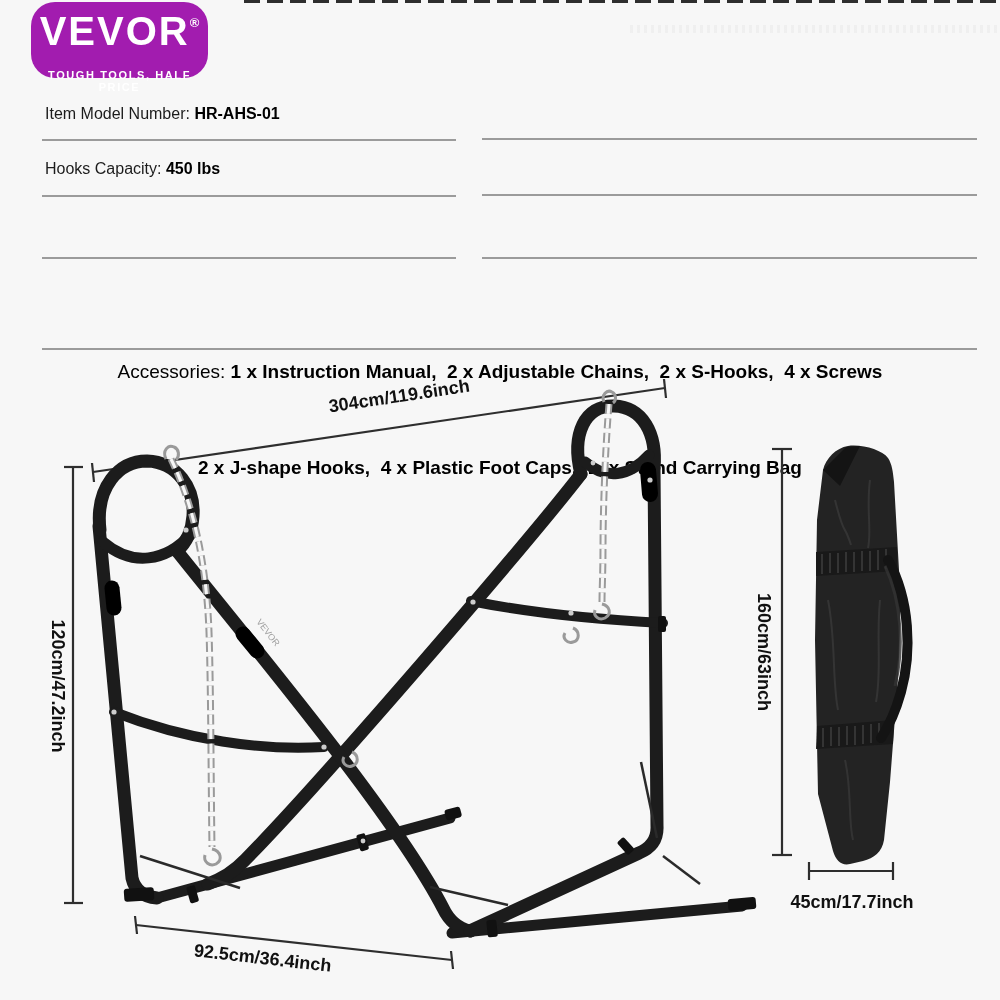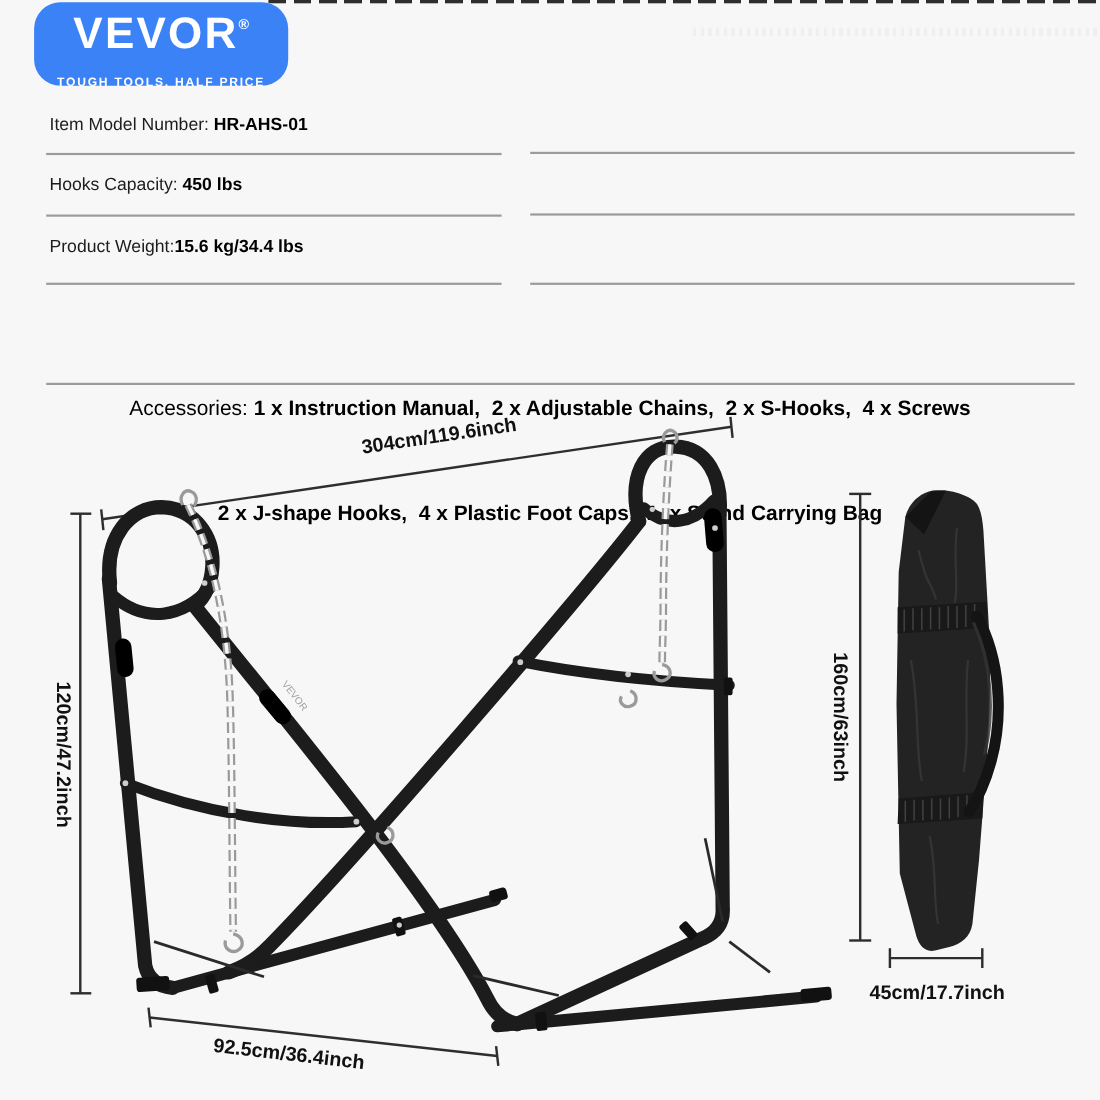--- a/index.html
+++ b/index.html
@@ -6,21 +6,21 @@
   body{font-family:"Liberation Sans","DejaVu Sans",sans-serif;background:#fff;}
   #canvas{position:relative;width:1000px;height:1000px;background:#f7f7f7;overflow:hidden;}
 
   
   .top-artifact{position:absolute;left:244px;top:0;width:756px;height:3px;
     background:repeating-linear-gradient(90deg,#2e2e2e 0 16px,rgba(0,0,0,0) 16px 23px);}
   .top-artifact2{position:absolute;left:630px;top:25px;width:370px;height:8px;opacity:.55;
     background:repeating-linear-gradient(90deg,#e9e9e9 0 3px,rgba(0,0,0,0) 3px 7px);}
 
   
-  .logo{position:absolute;left:31px;top:2px;width:231px;height:76px;background:#3b82f6;
+  .logo{position:absolute;left:31px;top:2px;width:177px;height:76px;background:#a21caf;
     color:#fff;text-align:center;border-radius:24px;}
   .logo .brand{margin-top:9px;font-size:40px;font-weight:800;letter-spacing:2px;line-height:1;}
   .logo .reg{font-size:13px;font-weight:700;vertical-align:18px;letter-spacing:0;}
   .logo .tagline{margin-top:18px;font-size:11px;font-weight:700;letter-spacing:1.6px;}
 
   
   .spec{position:absolute;font-size:16px;color:#1c1c1c;white-space:pre-wrap;}
   .spec .val{font-weight:700;color:#000;}
   .divider{position:absolute;height:2px;background:#9b9b9b;}
   .acc{position:absolute;left:40px;top:292px;width:920px;text-align:center;
@@ -44,21 +44,20 @@
   </div>
 
   <div class="spec" style="left:45px;top:105px;"><span>Item Model Number: </span><span class="val">HR-AHS-01</span></div>
   <div class="divider" style="left:42px;top:139px;width:414px;"></div>
   <div class="divider" style="left:482px;top:138px;width:495px;"></div>
 
   <div class="spec" style="left:45px;top:160px;"><span>Hooks Capacity: </span><span class="val">450 lbs</span></div>
   <div class="divider" style="left:42px;top:195px;width:414px;"></div>
   <div class="divider" style="left:482px;top:194px;width:495px;"></div>
 
-  <div class="spec" style="left:45px;top:216px;"><span>Product Weight:</span><span class="val">15.6 kg/34.4 lbs</span></div>
   <div class="divider" style="left:42px;top:257px;width:414px;"></div>
   <div class="divider" style="left:482px;top:257px;width:495px;"></div>
 
   <div class="acc">
     <div><span>Accessories: </span><span class="val">1 x Instruction Manual,  2 x Adjustable Chains,  2 x S-Hooks,  4 x Screws</span></div>
     <div class="val">2 x J-shape Hooks,  4 x Plastic Foot Caps,  1  x Stand Carrying Bag</div>
   </div>
   <div class="divider" style="left:42px;top:348px;width:935px;"></div>
 
   <svg width="1000" height="1000" viewBox="0 0 1000 1000" style="position:absolute;left:0;top:0;">

